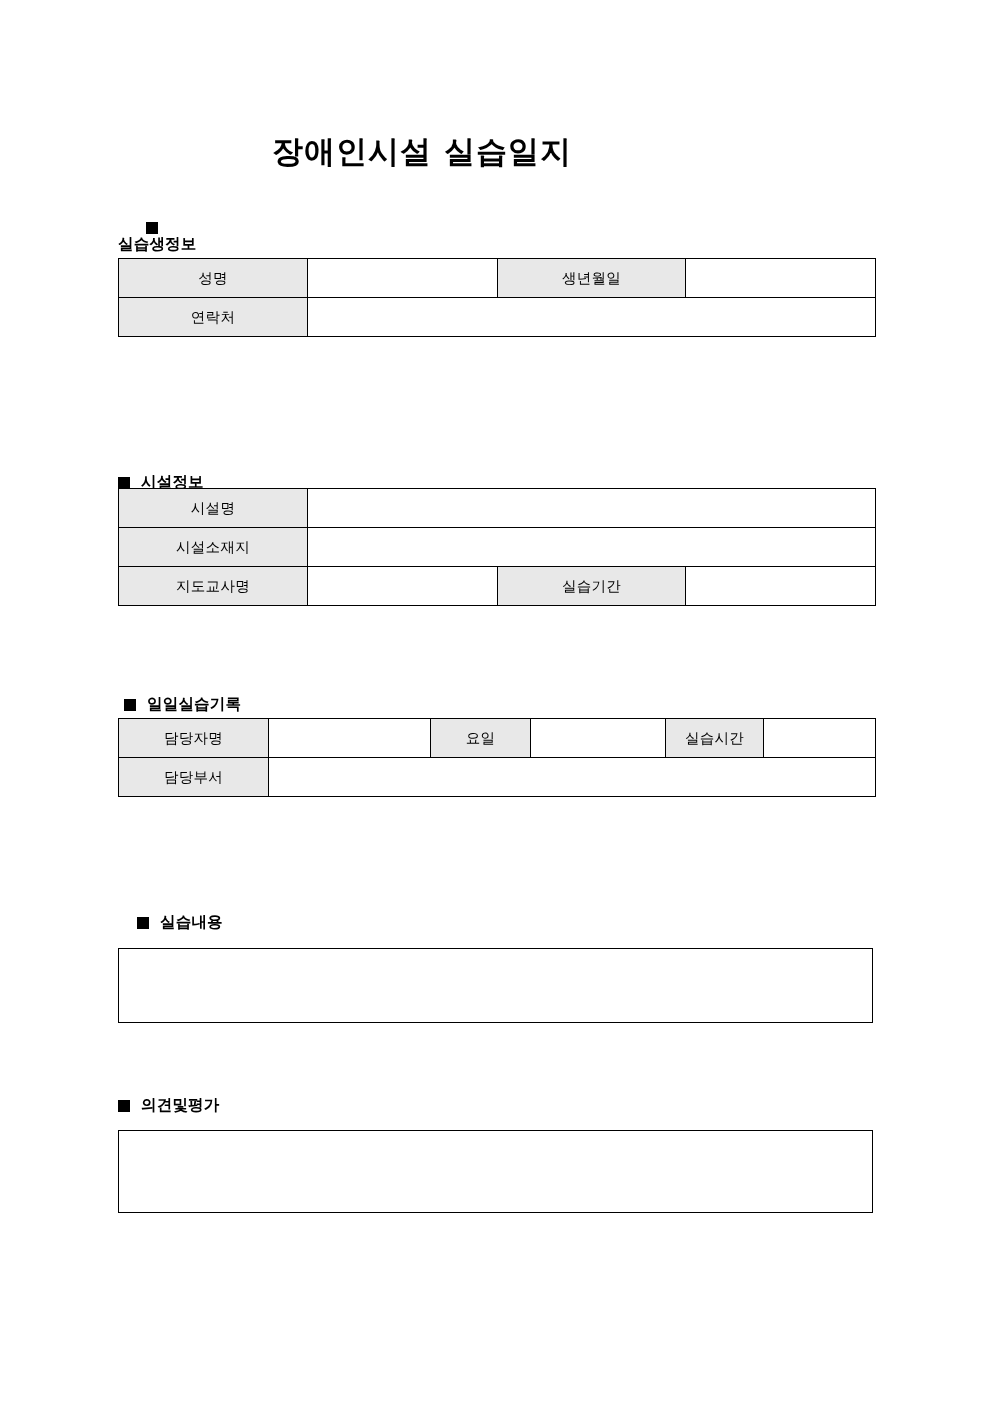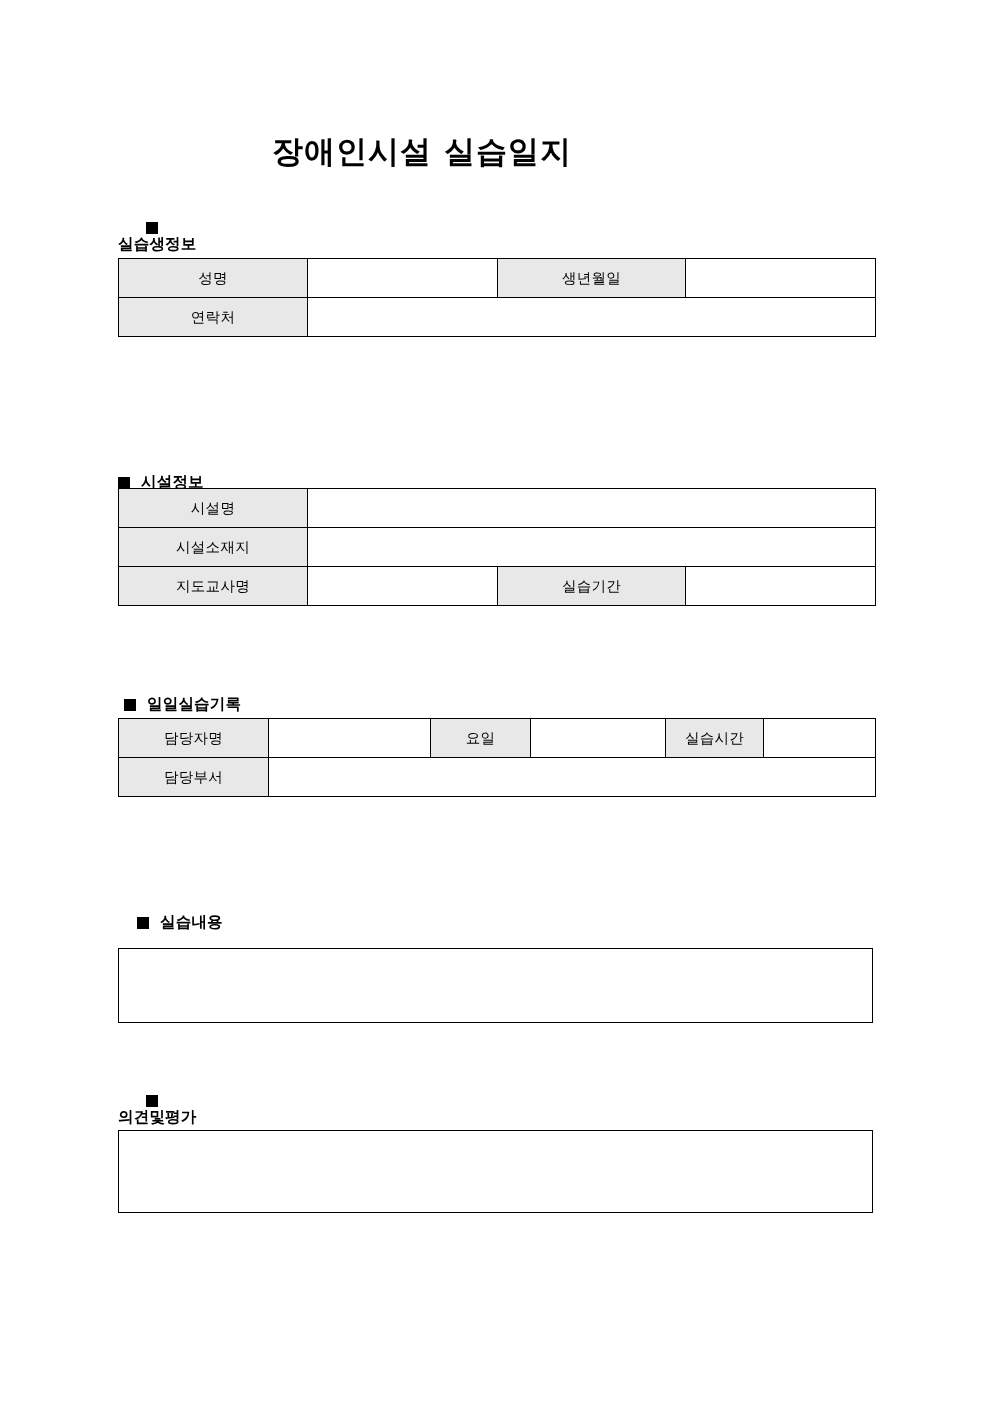--- a/index.html
+++ b/index.html
@@ -112,21 +112,21 @@
 
   
   #heading-student   { top: 222px; flex-direction: column; }
   #table-student     { top: 258px; }
   #heading-facility  { top: 472px; }
   #table-facility    { top: 488px; }
   #heading-daily     { top: 694px; padding-left: 6px; }
   #table-daily       { top: 718px; }
   #heading-content   { top: 912px; margin-left: 19px; }
   #box-content       { top: 948px; height: 75px; }
-  #heading-opinion   { top: 1095px; flex-direction: column; }
+  #heading-opinion   { top: 1095px; }
   #box-opinion       { top: 1130px; height: 83px; }
 </style>
 </head>
 <body>
 
 <div class="page">
 
   <div class="doc-title">장애인시설 실습일지</div>
 
   <div class="section-heading" id="heading-student">

